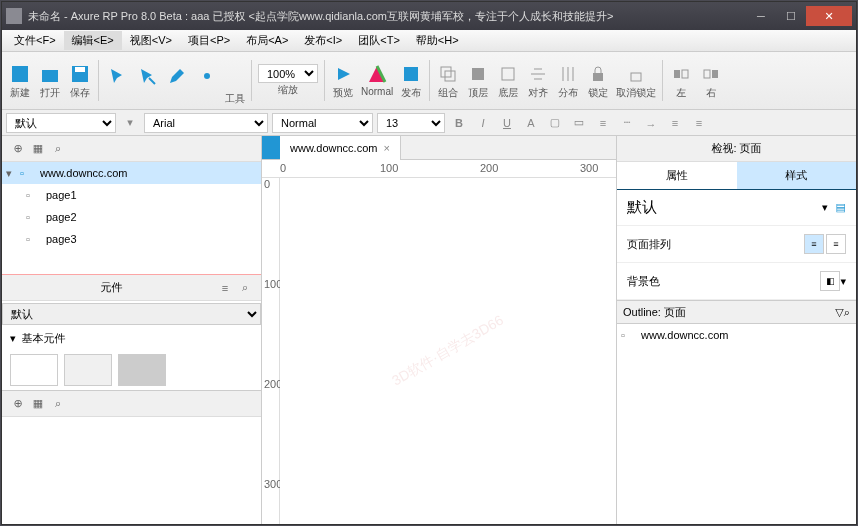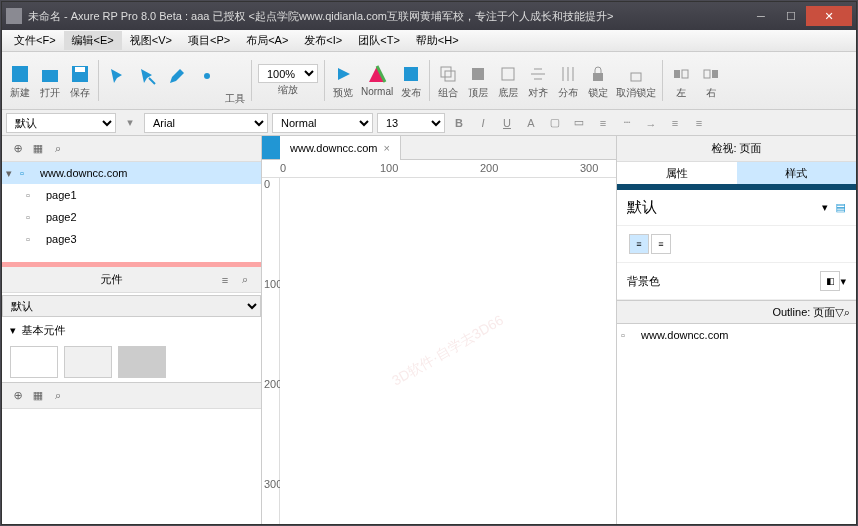--- a/index.html
+++ b/index.html
@@ -25,39 +25,39 @@
 .leftpanel { width: 260px; display: flex; flex-direction: column; border-right: 1px solid #ccc; background: #fff; }
 .panelhdr { height: 26px; background: #f0f0f0; border-bottom: 1px solid #ddd; display: flex; align-items: center; padding: 0 6px; }
 .panelhdr .ptitle { flex: 1; text-align: center; font-size: 11px; }
 .panelhdr .pbtn { width: 18px; height: 18px; display: flex; align-items: center; justify-content: center; color: #666; margin: 0 1px; }
 .tree { flex: 1; overflow: auto; }
 .treerow { display: flex; align-items: center; height: 22px; padding: 0 4px; }
 .treerow.sel { background: #cce8ff; }
 .treetoggle { width: 14px; color: #666; }
 .treeicon { width: 16px; margin-right: 4px; color: #2196d4; }
 .pageicon { color: #888; }
-.widgetpanel { border-top: 5px solid #fca5a5; }
+.widgetpanel { border-top: 1px solid #fca5a5; margin-top: 12px; }
 .wsel { width: 100%; height: 22px; border: 1px solid #ccc; margin: 2px 0; padding: 0 4px; }
 .wcat { padding: 4px 8px; display: flex; align-items: center; }
 .wgrid { display: flex; gap: 6px; padding: 4px 8px; }
 .wbox { width: 48px; height: 32px; border: 1px solid #ccc; background: #fff; }
 .canvas { flex: 1; background: #fff; display: flex; flex-direction: column; position: relative; }
 .tabbar { height: 24px; background: #f0f0f0; border-bottom: 1px solid #ccc; display: flex; }
 .tab { height: 24px; padding: 0 10px; display: flex; align-items: center; background: #fff; border-right: 1px solid #ccc; gap: 6px; }
 .tab .x { color: #888; }
 .ruler-h { height: 18px; background: #fff; border-bottom: 1px solid #ddd; position: relative; font-size: 9px; color: #666; }
 .ruler-h span { position: absolute; top: 2px; }
 .canvasbody { flex: 1; display: flex; }
 .ruler-v { width: 18px; background: #fff; border-right: 1px solid #ddd; position: relative; font-size: 9px; color: #666; }
 .ruler-v span { position: absolute; left: 2px; writing-mode: horizontal-tb; }
 .stage { flex: 1; background: #fff; position: relative; overflow: hidden; }
 .watermark { position: absolute; top: 50%; left: 50%; transform: translate(-50%,-50%) rotate(-30deg); color: rgba(200,80,80,0.12); font-size: 14px; white-space: nowrap; }
 .rightpanel { width: 240px; border-left: 1px solid #ccc; background: #fff; display: flex; flex-direction: column; }
 .tabs2 { display: flex; height: 28px; }
-.tabs2 .t { flex: 1; display: flex; align-items: center; justify-content: center; border-bottom: 6px solid #0c4a6e; }
+.tabs2 .t { flex: 1; display: flex; align-items: center; justify-content: center; border-bottom: 1px solid #0c4a6e; }
 .tabs2 .t.active { background: #cce8ff; }
 .rsec { padding: 8px 10px; border-bottom: 1px solid #eee; display: flex; align-items: center; }
 .rsec .lbl { flex: 1; }
 .alignbtn { width: 20px; height: 20px; border: 1px solid #ccc; margin-left: 2px; display: flex; align-items: center; justify-content: center; font-size: 9px; }
 .outlinehdr { height: 24px; background: #f0f0f0; border-top: 1px solid #ccc; border-bottom: 1px solid #ccc; display: flex; align-items: center; padding: 0 6px; }
 .masterpanel { border-top: 1px solid #ccc; }
 svg { display: block; }
 </style>
 </head>
 <body>
@@ -370,30 +370,31 @@
       <div class="tabs2">
         <div class="t">属性</div>
         <div class="t active">样式</div>
       </div>
       <div class="rsec">
         <span class="lbl" style="font-size:15px">默认</span>
         <span>▾</span>
         <span style="margin-left:8px;color:#2196d4">▤</span>
       </div>
       <div class="rsec">
+        <span class="lbl">页面排列</span>
         <span class="alignbtn" style="background:#cce8ff">≡</span>
         <span class="alignbtn">≡</span>
       </div>
       <div class="rsec">
         <span class="lbl">背景色</span>
         <span class="alignbtn">◧</span>
         <span>▾</span>
       </div>
       <div class="outlinehdr">
-        <span style="flex:1;text-align:right">Outline: 页面</span>
+        <span style="flex:1;text-align:left">Outline: 页面</span>
         <span class="pbtn">▽</span>
         <span class="pbtn">⌕</span>
       </div>
       <div class="tree">
         <div class="treerow">
           <span class="treeicon pageicon">▫</span>
           <span>www.downcc.com</span>
         </div>
       </div>
     </div>

